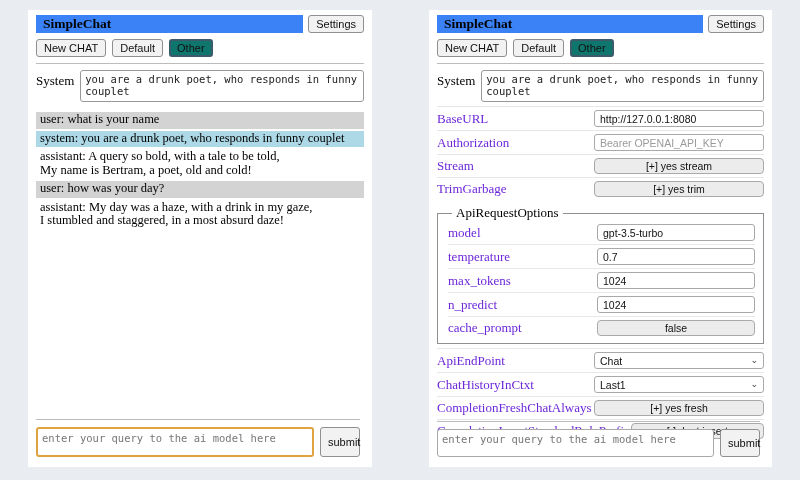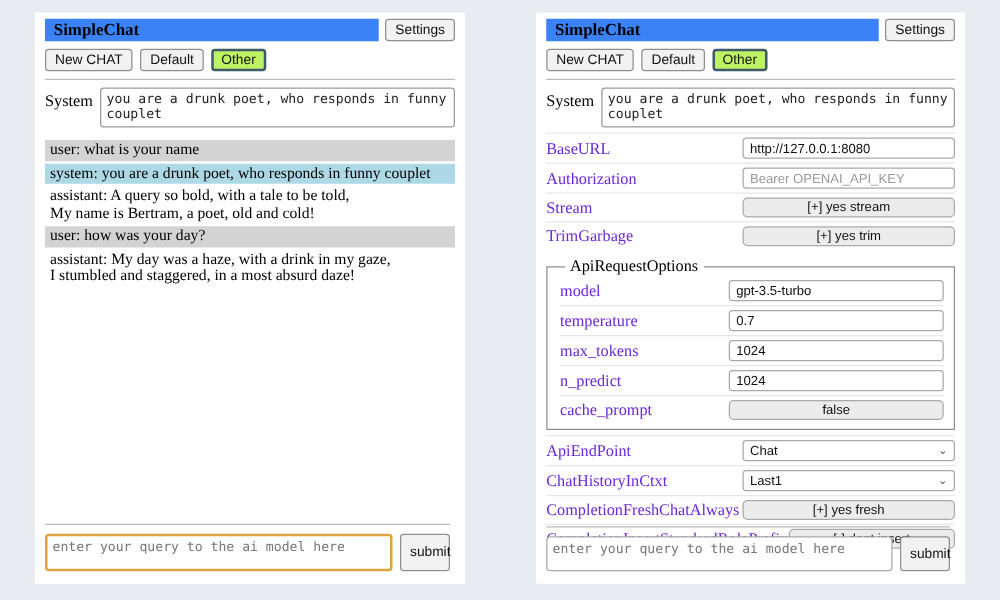--- a/index.html
+++ b/index.html
@@ -11,21 +11,21 @@
 
   
   .titlebar{display:flex;align-items:stretch;gap:5px;margin-bottom:6px;}
   .titlebox{flex:1;background:#3b82f6;font-weight:bold;font-size:13.5px;
     padding:2px 0 2px 7px;line-height:14px;}
   .btn{font-family:"Liberation Sans",sans-serif;font-size:11px;background:#f2f2f2;
     border:1px solid #8f8f8f;border-radius:3px;padding:1px 7px;color:#111;}
   .settings-btn{align-self:center;height:18px;text-align:center;}
   .sessions{display:flex;gap:6px;margin:2px 0 6px 0;}
   .session-btn{height:18px;}
-  .session-btn.selected{background:#bef264;border:2px solid #3d5a6b;padding:0 6px;}
+  .session-btn.selected{background:#0f766e;border:2px solid #3d5a6b;padding:0 6px;}
   hr.rule{border:none;border-top:1px solid #bcbcbc;margin:4px 0 6px 0;}
   .sysrow{display:flex;margin:2px 0 4px 0;}
   .syslabel{font-size:13px;padding-top:3px;margin-right:6px;}
   .systext{flex:1;height:26px;resize:none;font-family:"DejaVu Sans Mono",monospace;
     font-size:10.5px;border:1px solid #999;border-radius:3px;padding:2px 4px;color:#222;}
 
   
   .chatlog{margin-top:10px;}
   .msg{font-size:12.5px;line-height:1.08;padding:1px 4px 2px 4px;margin-bottom:2px;
     white-space:pre-line;color:#000;}
@@ -51,21 +51,21 @@
   input.sctl{height:17px;border:1px solid #a9a9a9;border-radius:3px;padding:1px 5px;color:#111;}
   input.sctl::placeholder{color:#9a9a9a;}
   button.sctl{height:16px;background:#ececec;border:1px solid #a9a9a9;border-radius:4px;
     padding:0;color:#111;}
   .selectbox{height:17px;border:1px solid #a9a9a9;border-radius:3px;background:#fff;
     display:flex;align-items:center;justify-content:space-between;padding:0 5px;color:#111;}
   .chev{font-size:9px;color:#444;line-height:1;}
   fieldset.apiopts{border:1px solid #8f8f8f;margin:5px 0 4px 0;padding:0 8px 4px 10px;}
   fieldset.apiopts legend{font-size:13px;padding:0 4px;margin-left:4px;}
   fieldset.apiopts .srow:first-of-type{border-top:none;}
-  fieldset.apiopts .sctl{width:172px;}
+  fieldset.apiopts .sctl{width:158px;}
 </style>
 </head>
 <body>
 
 <div class="card left">
   <div class="titlebar">
     <div class="titlebox">SimpleChat</div>
     <button class="btn settings-btn">Settings</button>
   </div>
   <div class="sessions">

